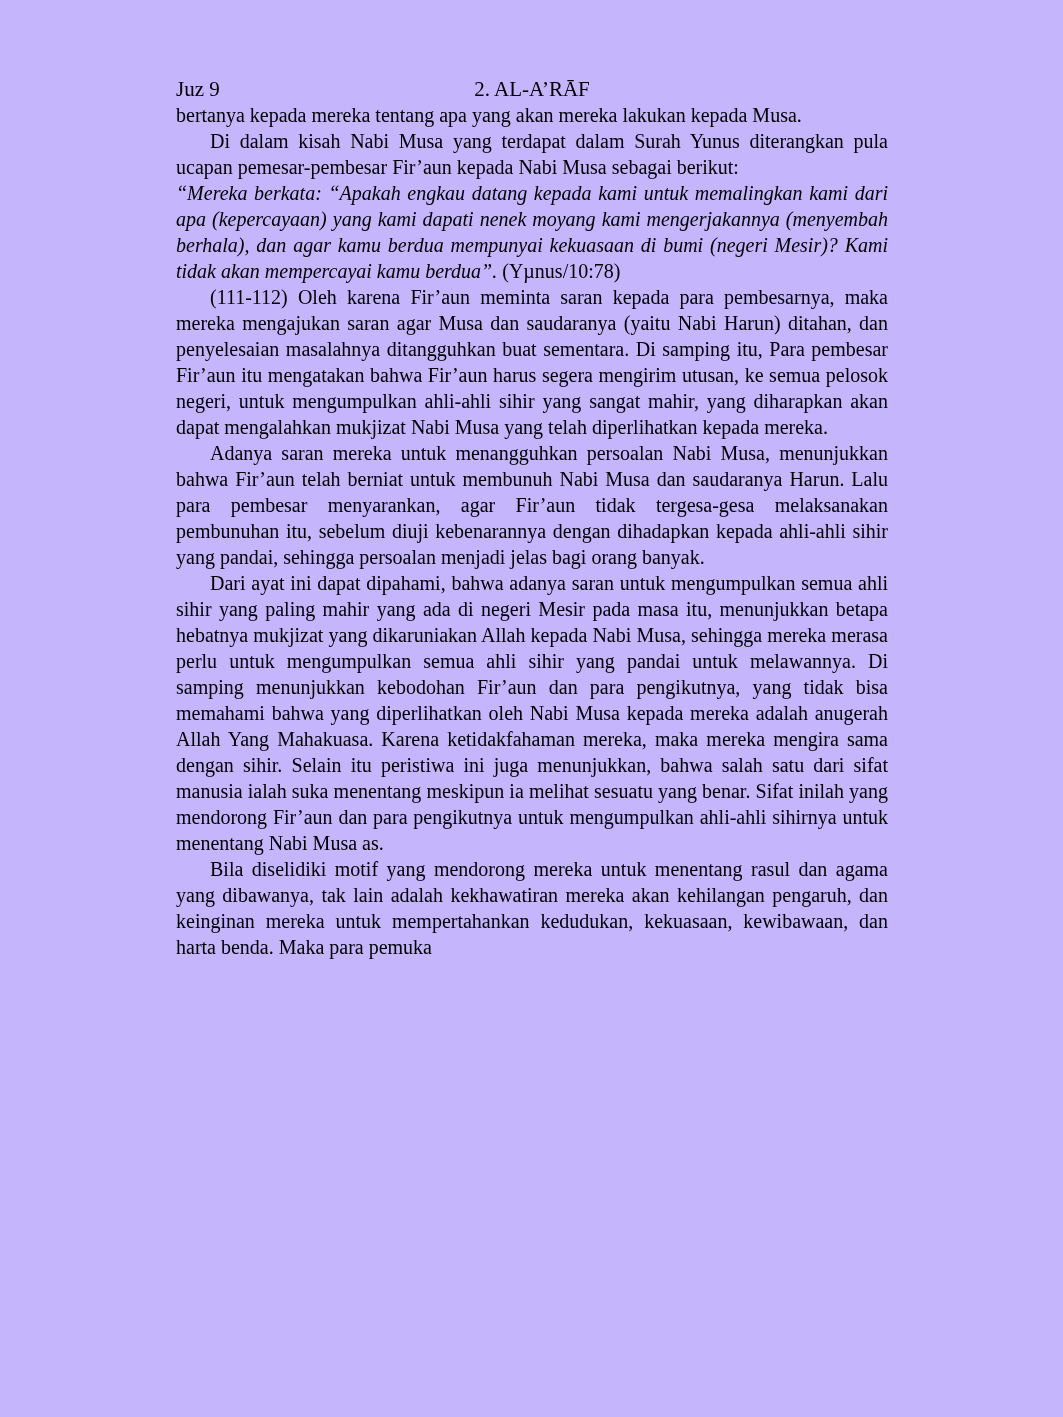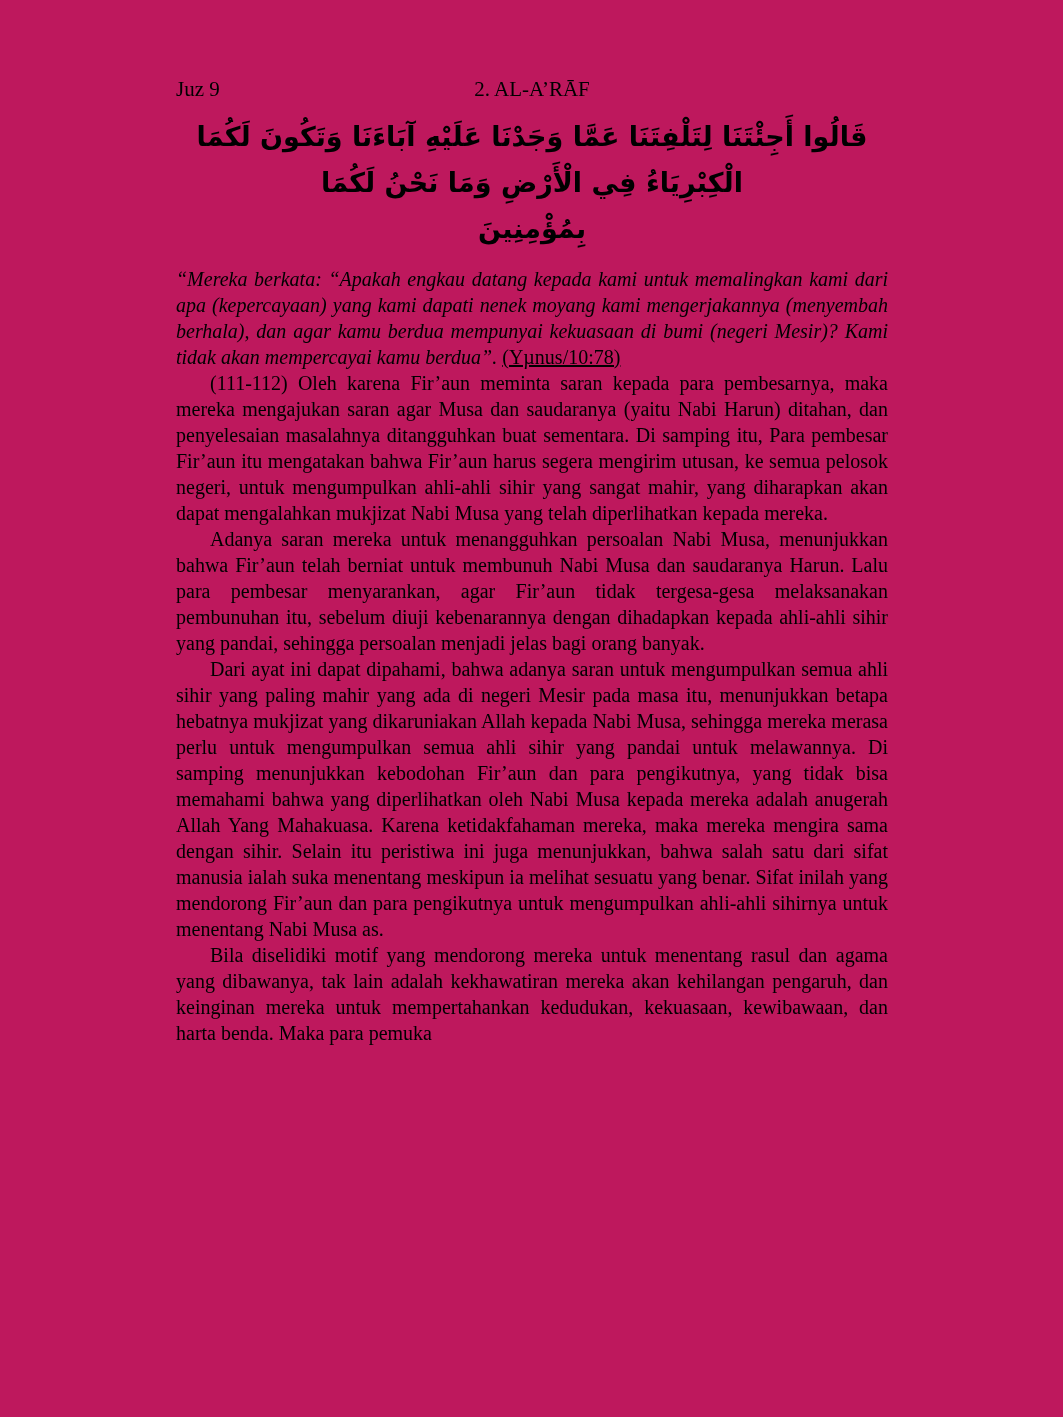--- a/index.html
+++ b/index.html
@@ -5,21 +5,21 @@
   html, body {
     margin: 0;
     padding: 0;
     background: #e8e8e8;
   }
   .page {
     position: relative;
     width: 1063px;
     height: 1417px;
     margin: 0 auto;
-    background: #be185d;
+    background: #c4b5fd;
     color: #000000;
     font-family: "Liberation Serif", serif;
     overflow: hidden;
   }
   .content {
     position: absolute;
     left: 176px;
     top: 76px;
     width: 712px;
   }
@@ -56,42 +56,39 @@
     margin: 12px 0 14px 0;
   }
   .arabic-line { display: block; }
 
   .translation {
     font-style: italic;
     margin-bottom: 24px;
   }
   .translation .reference {
     font-style: normal;
-    text-decoration: underline;
   }
 </style>
 </head>
 <body>
 
 <div class="page">
   <div class="content">
 
     <div class="header-row">
       <span class="header-left">Juz 9</span>
       <span class="header-center">2. AL-A’RĀF</span>
     </div>
 
     <div class="body-block">
 
+      <p class="noindent first-para">bertanya kepada mereka tentang apa yang akan mereka lakukan kepada Musa.</p>
 
+      <p class="indent">Di dalam kisah Nabi Musa yang terdapat dalam Surah Yunus diterangkan pula ucapan pemesar-pembesar Fir’aun kepada Nabi Musa sebagai berikut:</p>
 
-      <div class="arabic-block">
-        <span class="arabic-line">قَالُوا أَجِئْتَنَا لِتَلْفِتَنَا عَمَّا وَجَدْنَا عَلَيْهِ آبَاءَنَا وَتَكُونَ لَكُمَا الْكِبْرِيَاءُ فِي الْأَرْضِ وَمَا نَحْنُ لَكُمَا</span>
-        <span class="arabic-line">بِمُؤْمِنِينَ</span>
-      </div>
 
       <p class="noindent translation">
         <span>“Mereka berkata: “Apakah engkau datang kepada kami untuk memalingkan kami dari apa (kepercayaan) yang kami dapati nenek moyang kami mengerjakannya (menyembah berhala), dan agar kamu berdua mempunyai kekuasaan di bumi (negeri Mesir)? Kami tidak akan mempercayai kamu berdua”. </span><span class="reference">(Yµnus/10:78)</span>
       </p>
 
       <p class="indent">(111-112) Oleh karena Fir’aun meminta saran kepada para pembesarnya, maka mereka mengajukan saran agar Musa dan saudaranya (yaitu Nabi Harun) ditahan, dan penyelesaian masalahnya ditangguhkan buat sementara. Di samping itu, Para pembesar Fir’aun itu mengatakan bahwa Fir’aun harus segera mengirim utusan, ke semua pelosok negeri, untuk mengumpulkan ahli-ahli sihir yang sangat mahir, yang diharapkan akan dapat mengalahkan mukjizat Nabi Musa yang telah diperlihatkan kepada mereka.</p>
 
       <p class="indent">Adanya saran mereka untuk menangguhkan persoalan Nabi Musa, menunjukkan bahwa Fir’aun telah berniat untuk membunuh Nabi Musa dan saudaranya Harun. Lalu para pembesar menyarankan, agar Fir’aun tidak tergesa-gesa melaksanakan pembunuhan itu, sebelum diuji kebenarannya dengan dihadapkan kepada ahli-ahli sihir yang pandai, sehingga persoalan menjadi jelas bagi orang banyak.</p>
 
       <p class="indent">Dari ayat ini dapat dipahami, bahwa adanya saran untuk mengumpulkan semua ahli sihir yang paling mahir yang ada di negeri Mesir pada masa itu, menunjukkan betapa hebatnya mukjizat yang dikaruniakan Allah kepada Nabi Musa, sehingga mereka merasa perlu untuk mengumpulkan semua ahli sihir yang pandai untuk melawannya. Di samping menunjukkan kebodohan Fir’aun dan para pengikutnya, yang tidak bisa memahami bahwa yang diperlihatkan oleh Nabi Musa kepada mereka adalah anugerah Allah Yang Mahakuasa. Karena ketidakfahaman mereka, maka mereka mengira sama dengan sihir. Selain itu peristiwa ini juga menunjukkan, bahwa salah satu dari sifat manusia ialah suka menentang meskipun ia melihat sesuatu yang benar. Sifat inilah yang mendorong Fir’aun dan para pengikutnya untuk mengumpulkan ahli-ahli sihirnya untuk menentang Nabi Musa as.</p>

